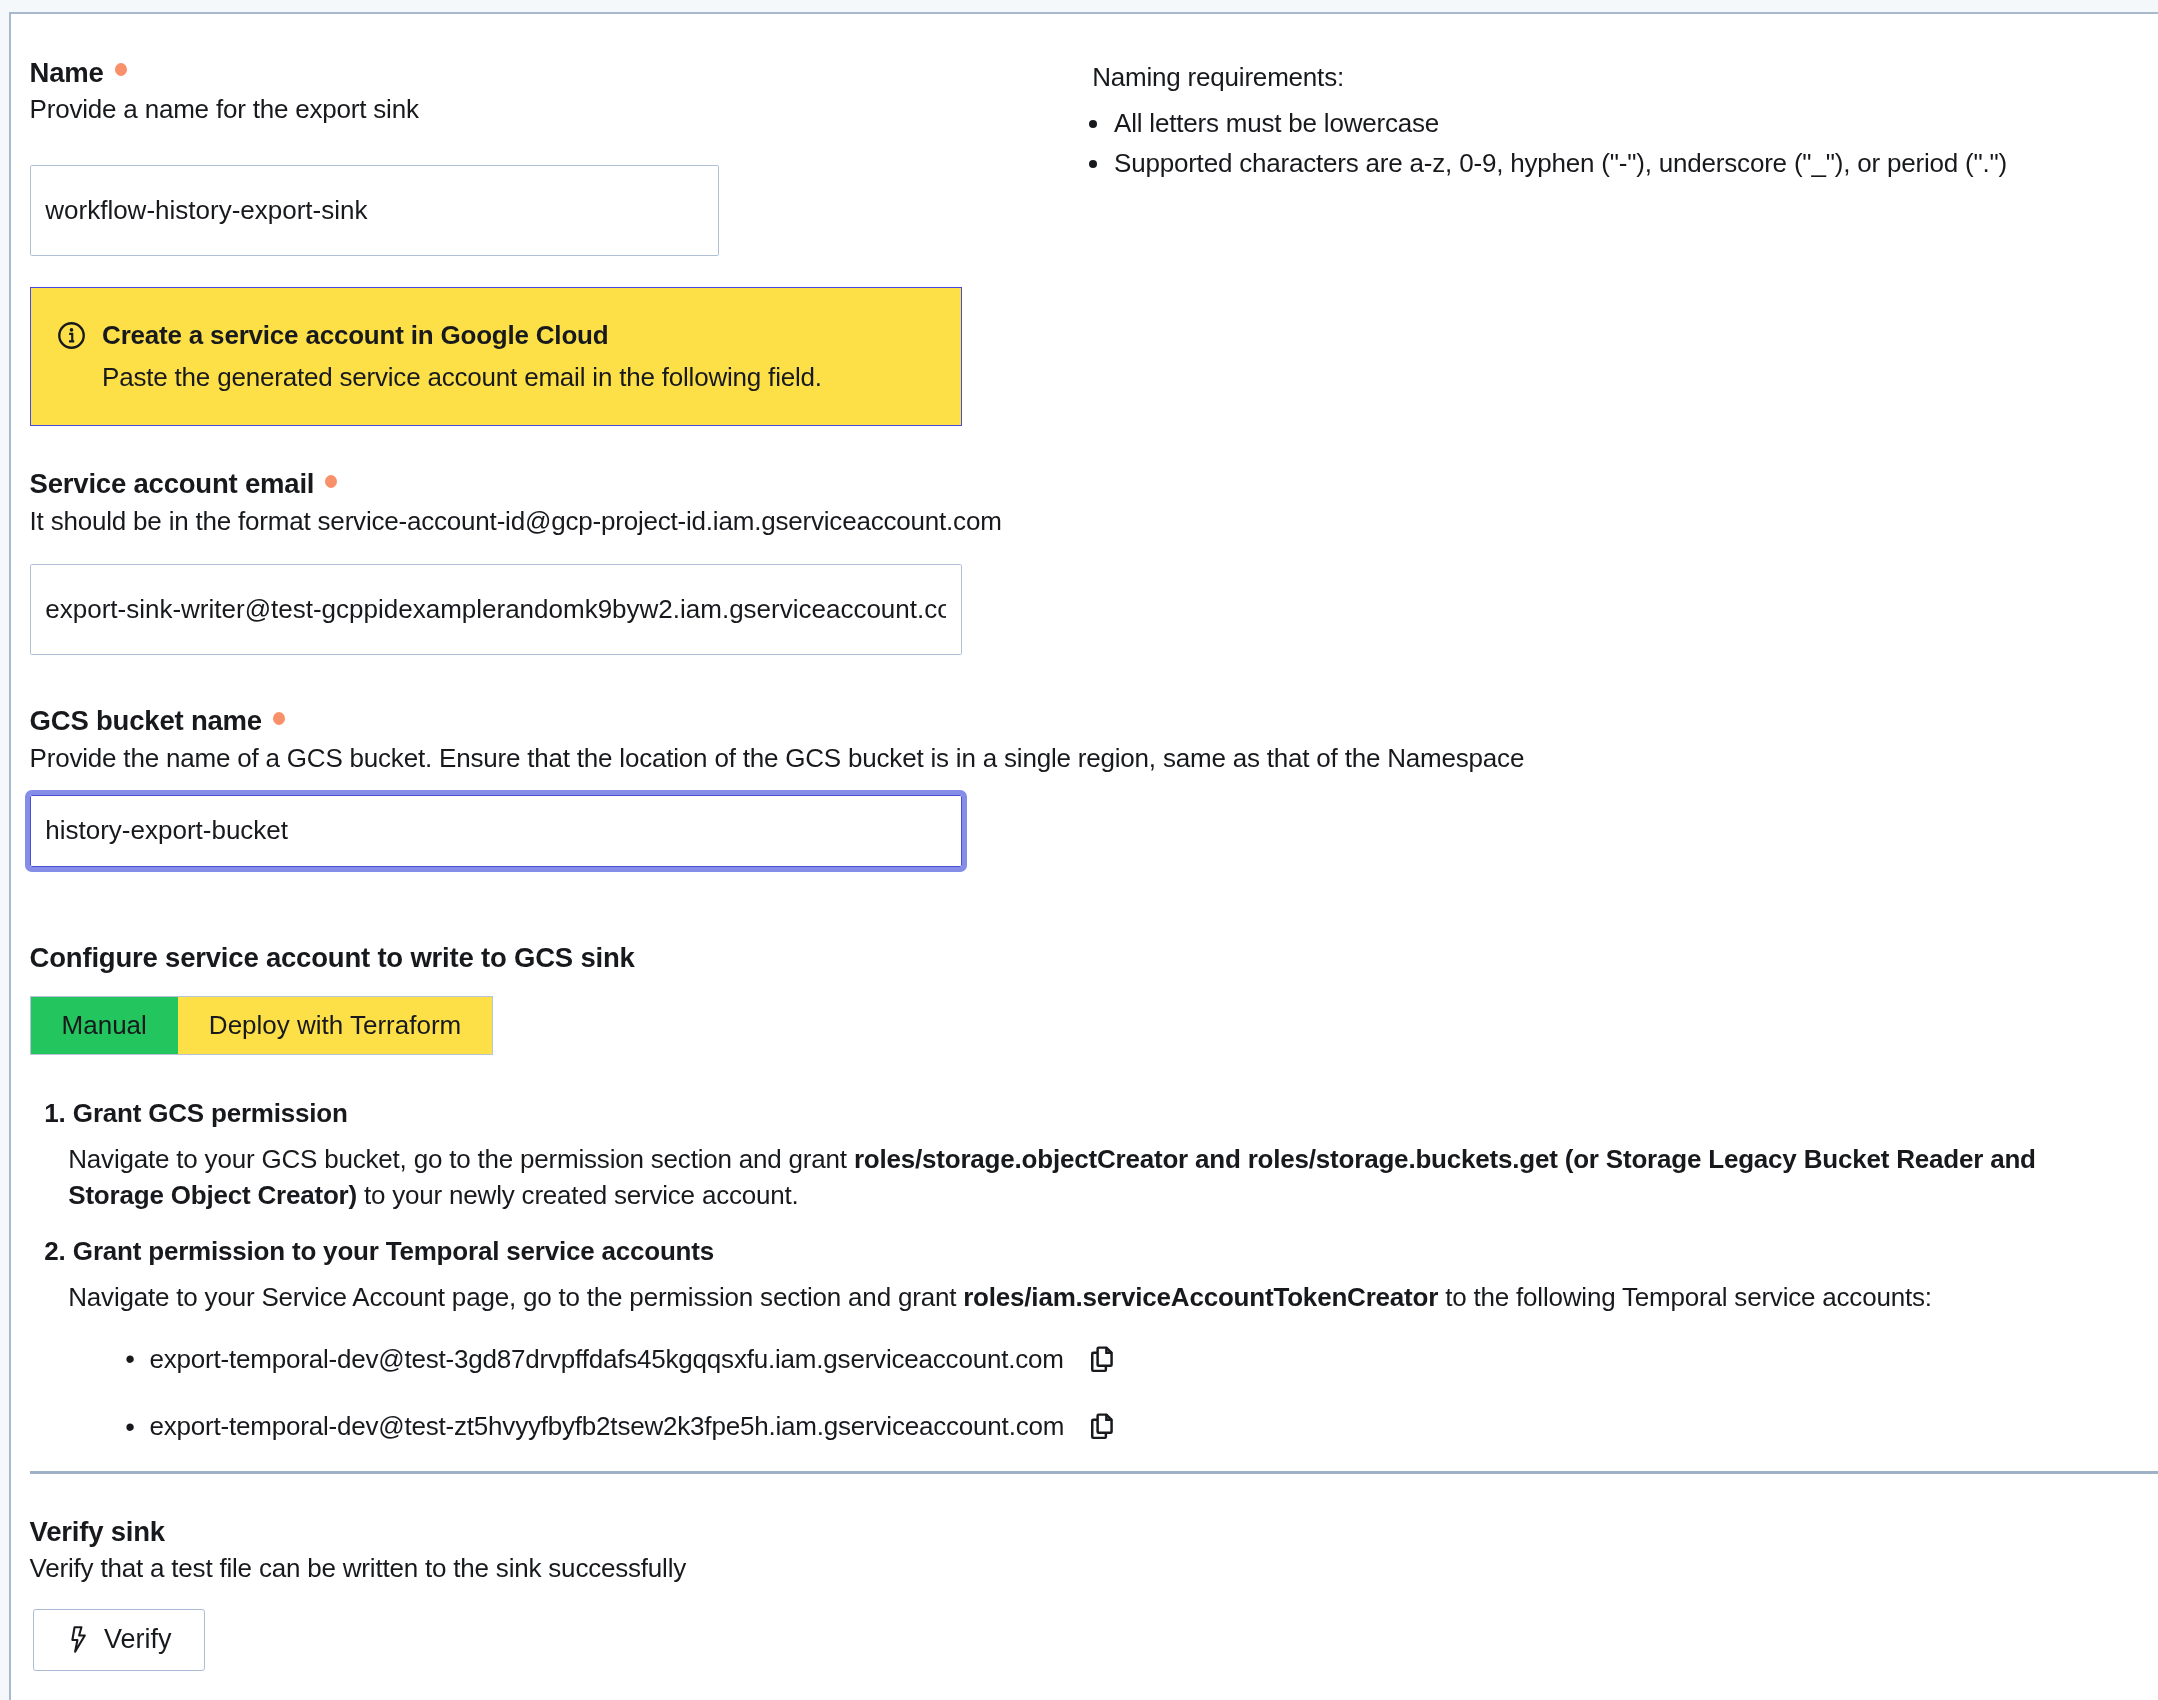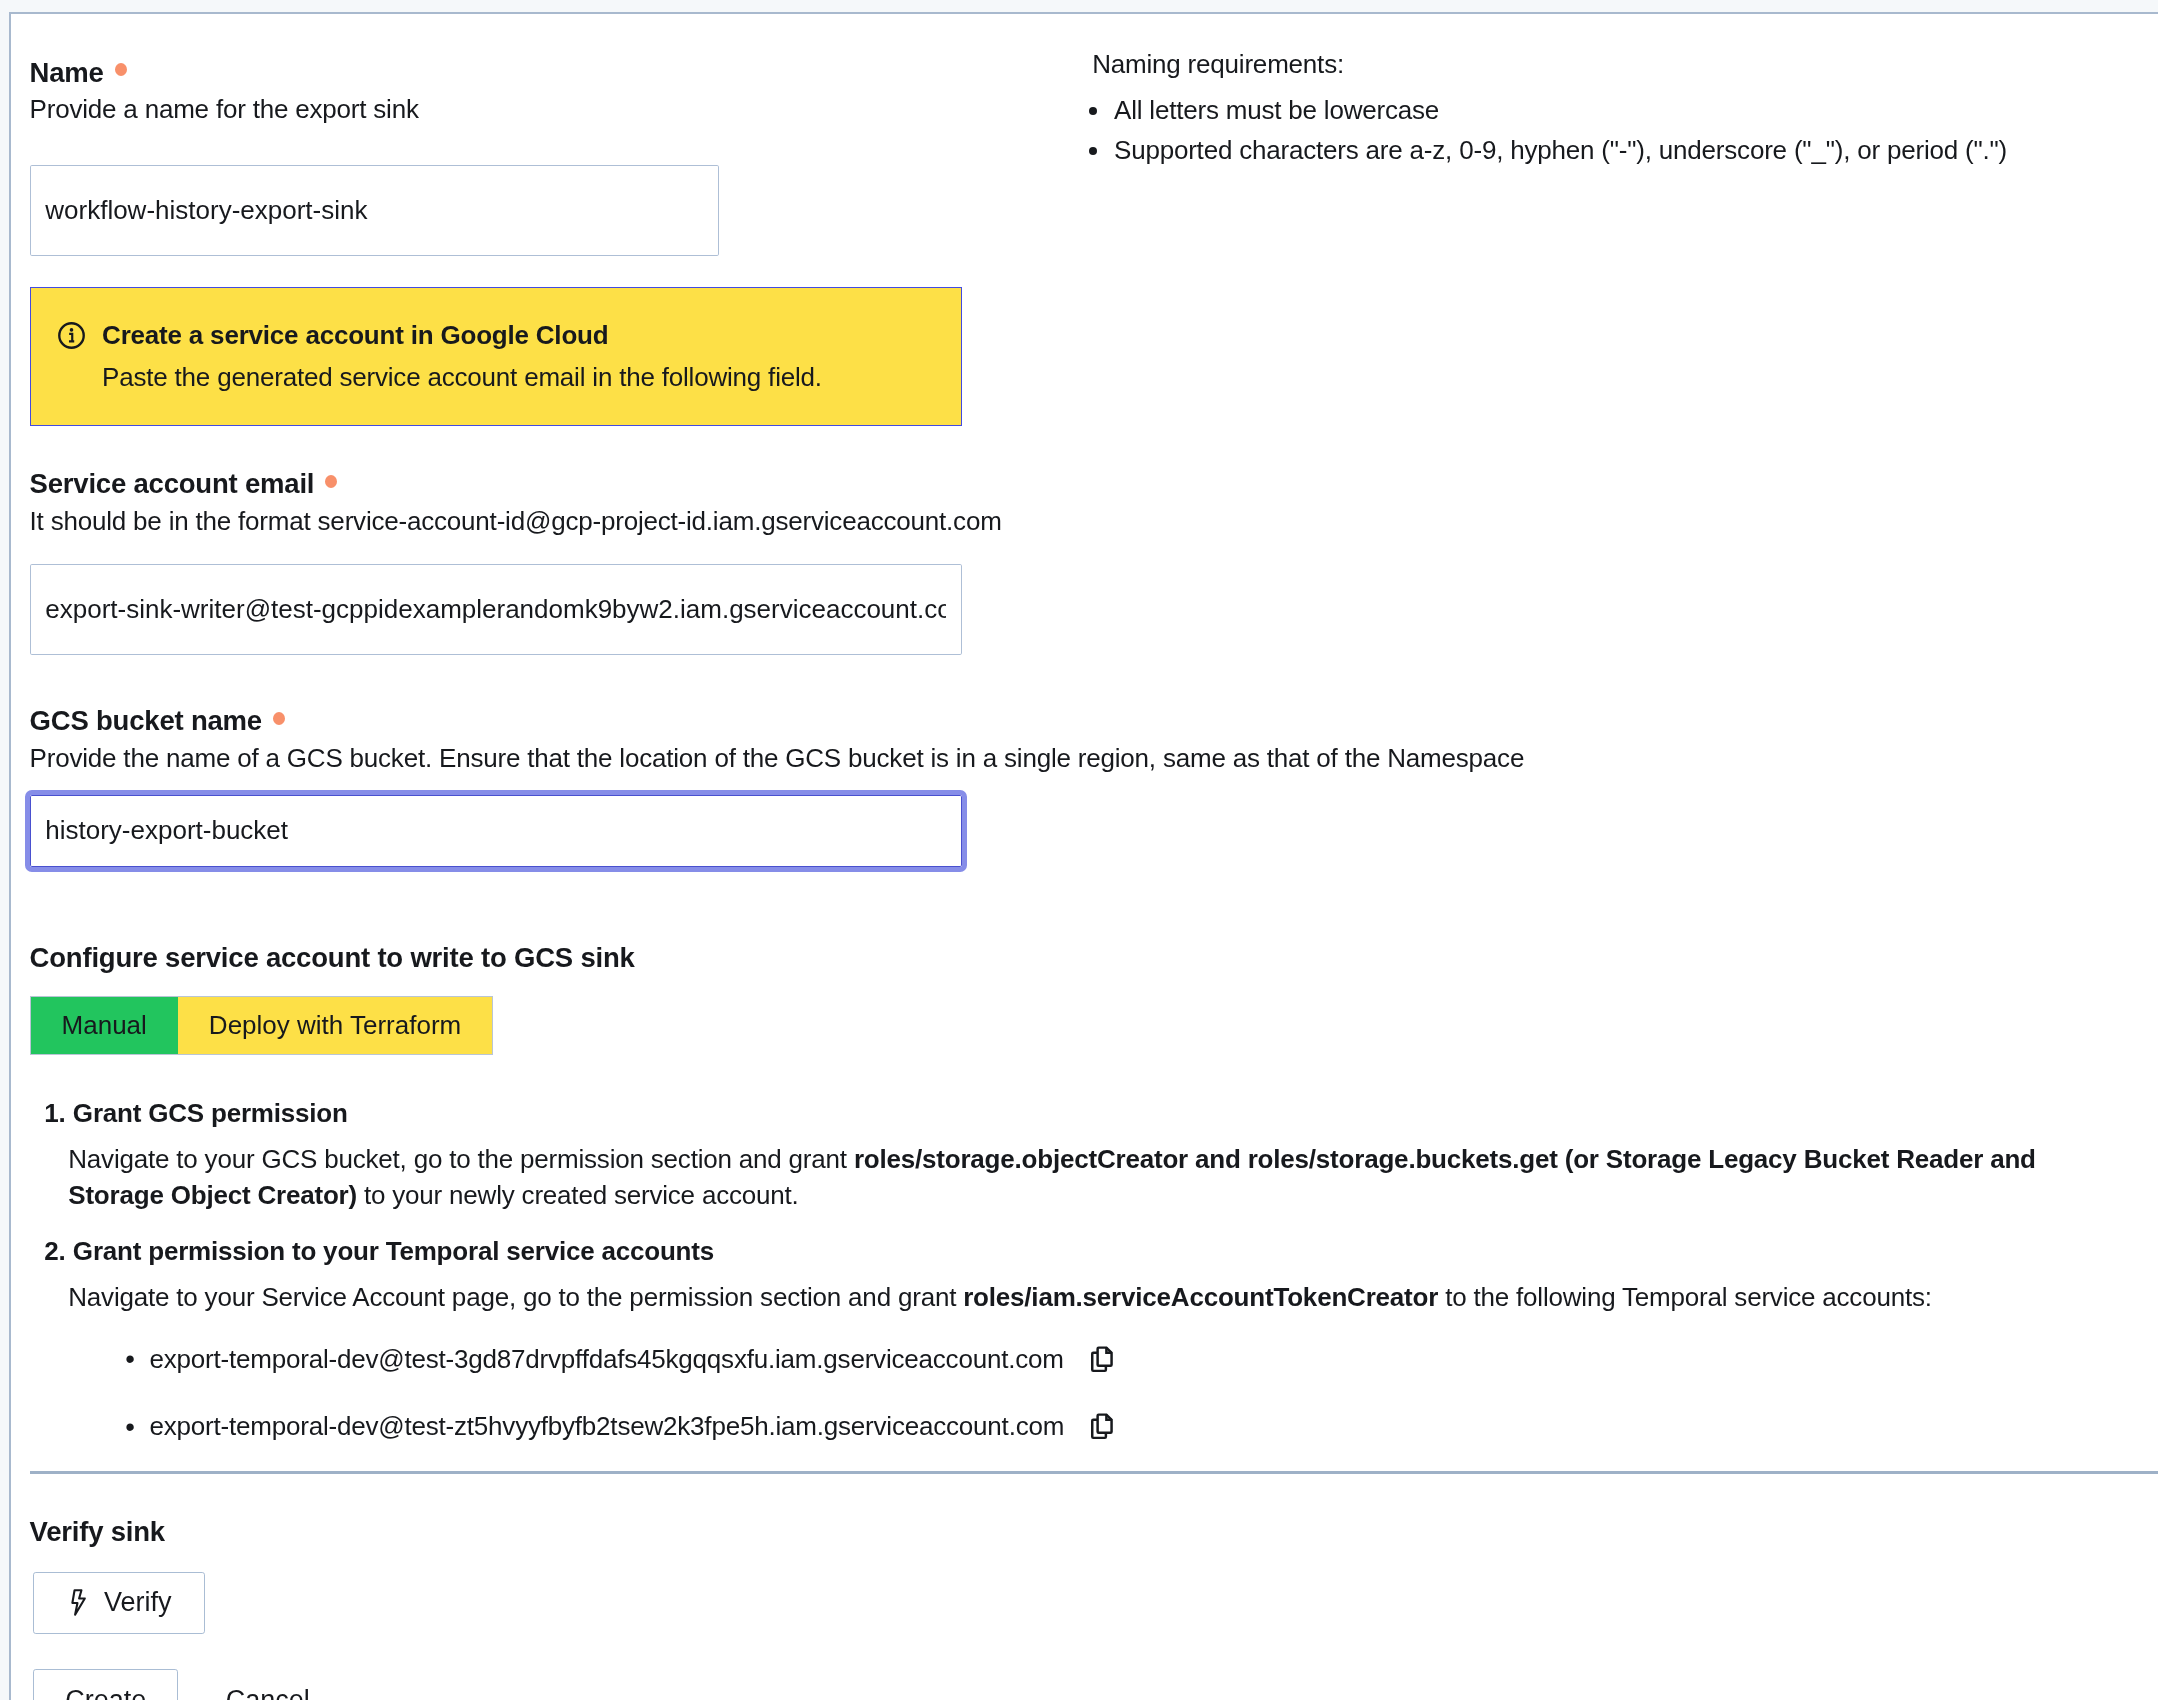--- a/index.html
+++ b/index.html
@@ -12,21 +12,21 @@
   .label{font-weight:bold;font-size:27.5px;}
   .req-dot{width:12px;height:13px;border-radius:50%;background:#f8906a;margin-left:11px;margin-top:-5.5px;}
   .desc{line-height:37px;}
   .text-input{display:block;box-sizing:border-box;height:91px;border:1.8px solid #aebfd6;
     background:#fff;font:inherit;color:inherit;padding:0 14.7px;border-radius:1.8px;outline:none;}
   .name-input{width:689px;margin-top:37px;}
   .wide-input{width:932px;}
   .sa-input{margin-top:24px;}
   .bucket-input{margin-top:18.4px;border:1.8px solid #4950cf;outline:5.5px solid #868de8;height:72px;}
   
-  .naming{position:absolute;left:1081px;top:32px;right:22px;}
+  .naming{position:absolute;left:1081px;top:45px;right:22px;}
   .naming-title{line-height:37px;}
   .naming ul{margin:7.3px 0 0 0;padding-left:20px;}
   .naming li{line-height:40px;padding-left:1.8px;}
   
   .info-box{box-sizing:border-box;width:932px;margin-top:31px;background:#fde047;
     border:1.8px solid #434be0;padding:29px 26px;display:flex;gap:16.5px;}
   .info-icon{flex:0 0 29px;margin-top:3.7px;}
   .info-title{font-weight:bold;line-height:37px;}
   .info-body{line-height:37px;margin-top:4.6px;}
   .section-label{margin-top:40px;}
@@ -162,20 +162,21 @@
             </button>
           </li>
         </ul>
       </div>
     </div>
 
     <div class="divider"></div>
 
     
     <div class="verify-heading">Verify sink</div>
+    <div class="desc">Verify that a test file can be written to the sink successfully</div>
 
     <button class="btn verify-btn">
       <span>
         <svg width="22" height="29" viewBox="0 0 24 32">
           <path d="M14.5 2.5 H8.2 L5.8 16.5 h5.6 L8.8 29.5 L19.5 11.5 h-6.3 l2.6 -9 Z" fill="none" stroke="#17191d" stroke-width="2.3" stroke-linejoin="round"></path>
         </svg>
       </span>
       <span>Verify</span>
     </button>
 

